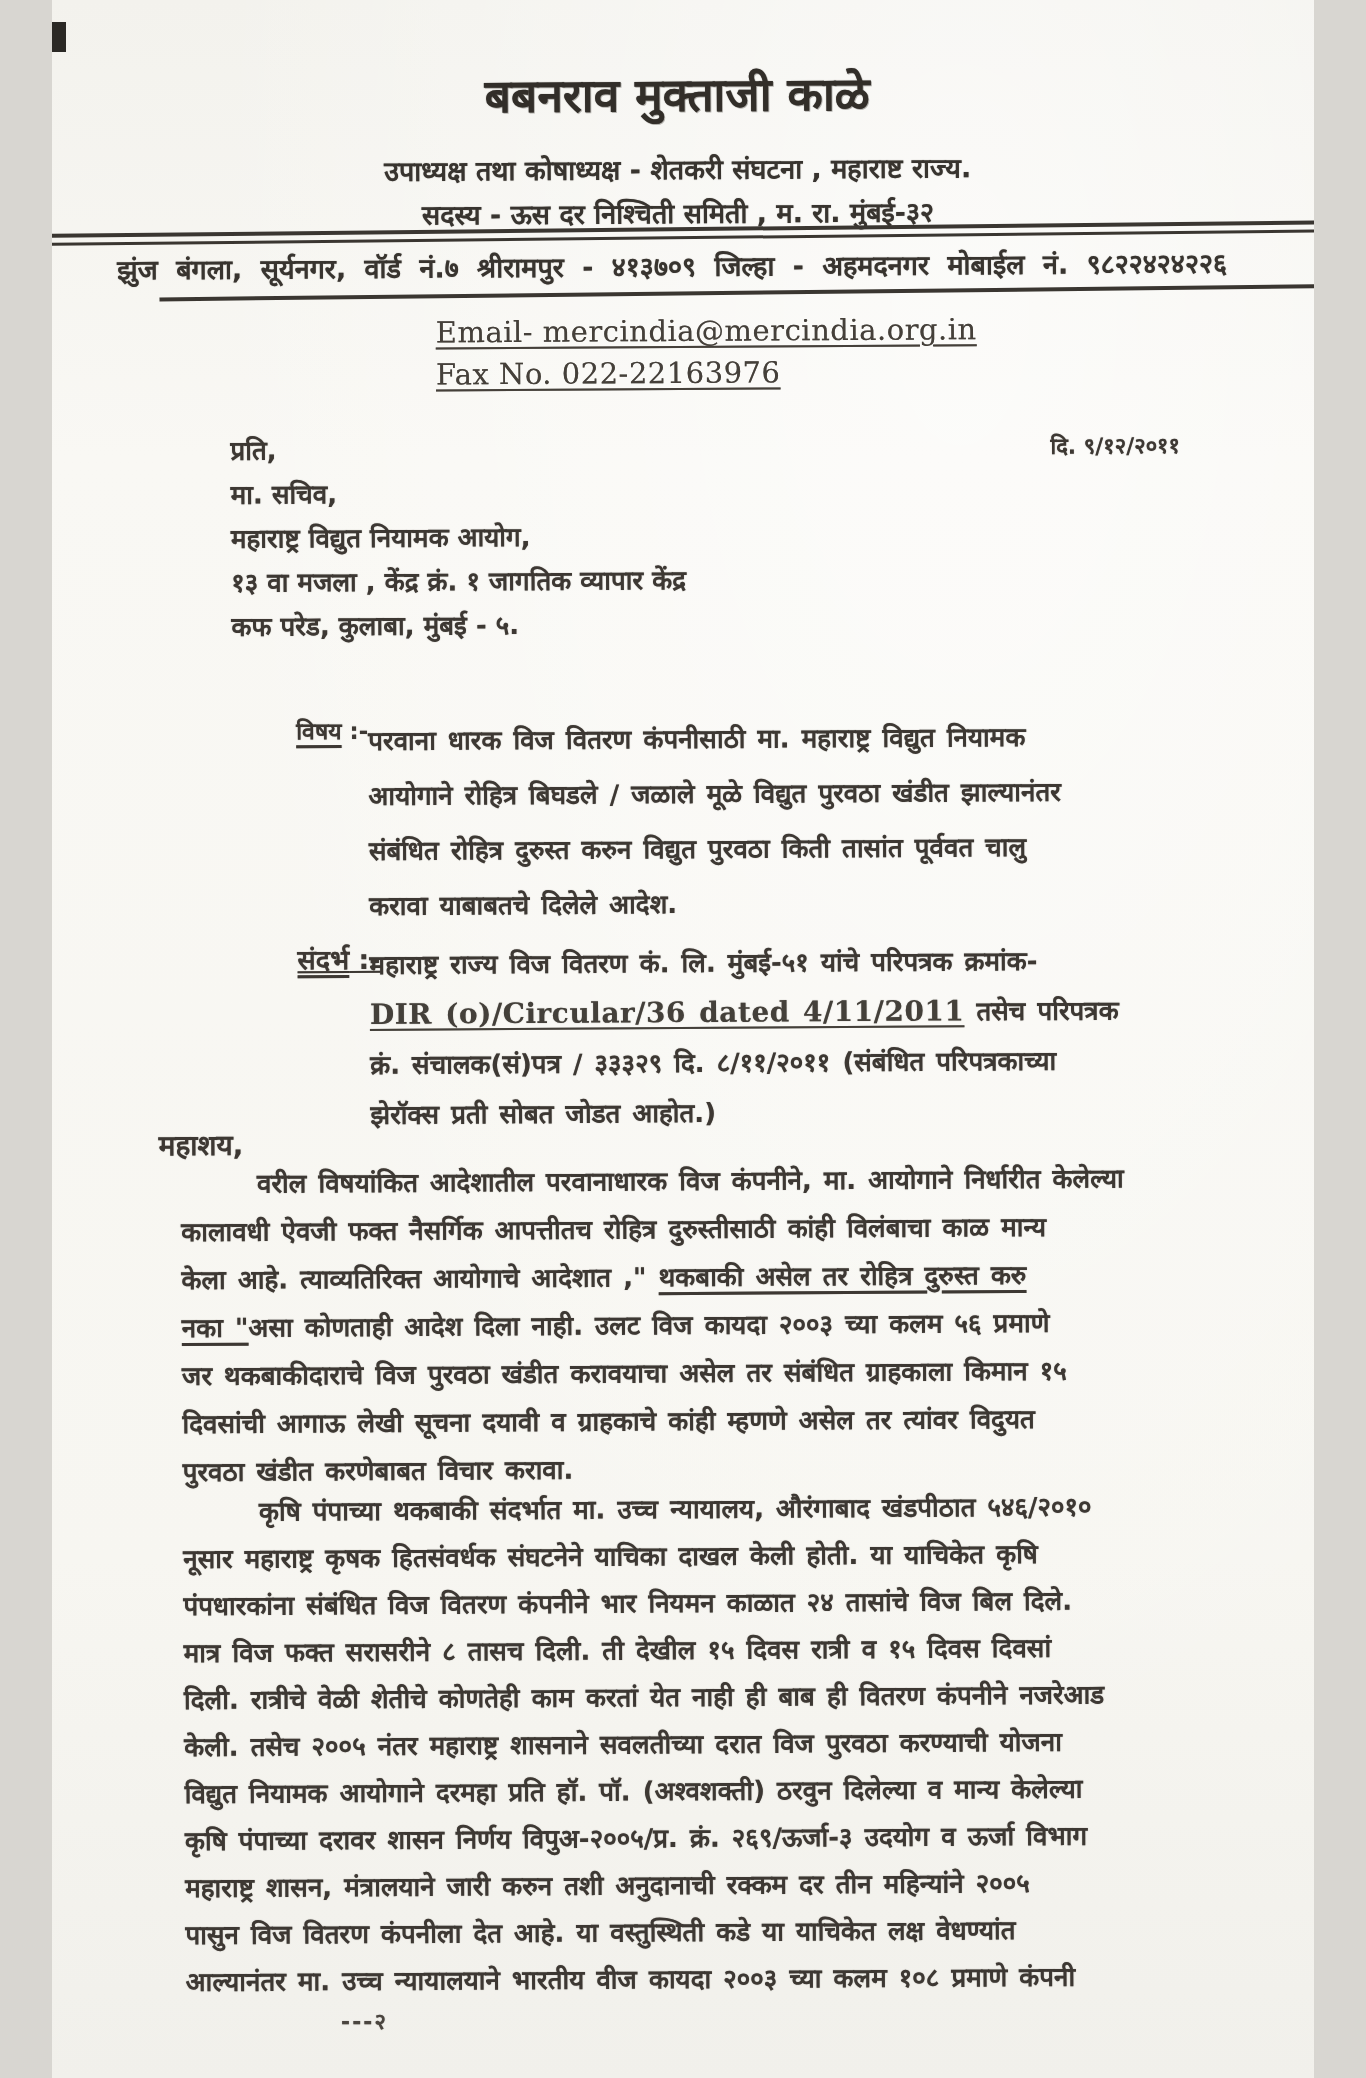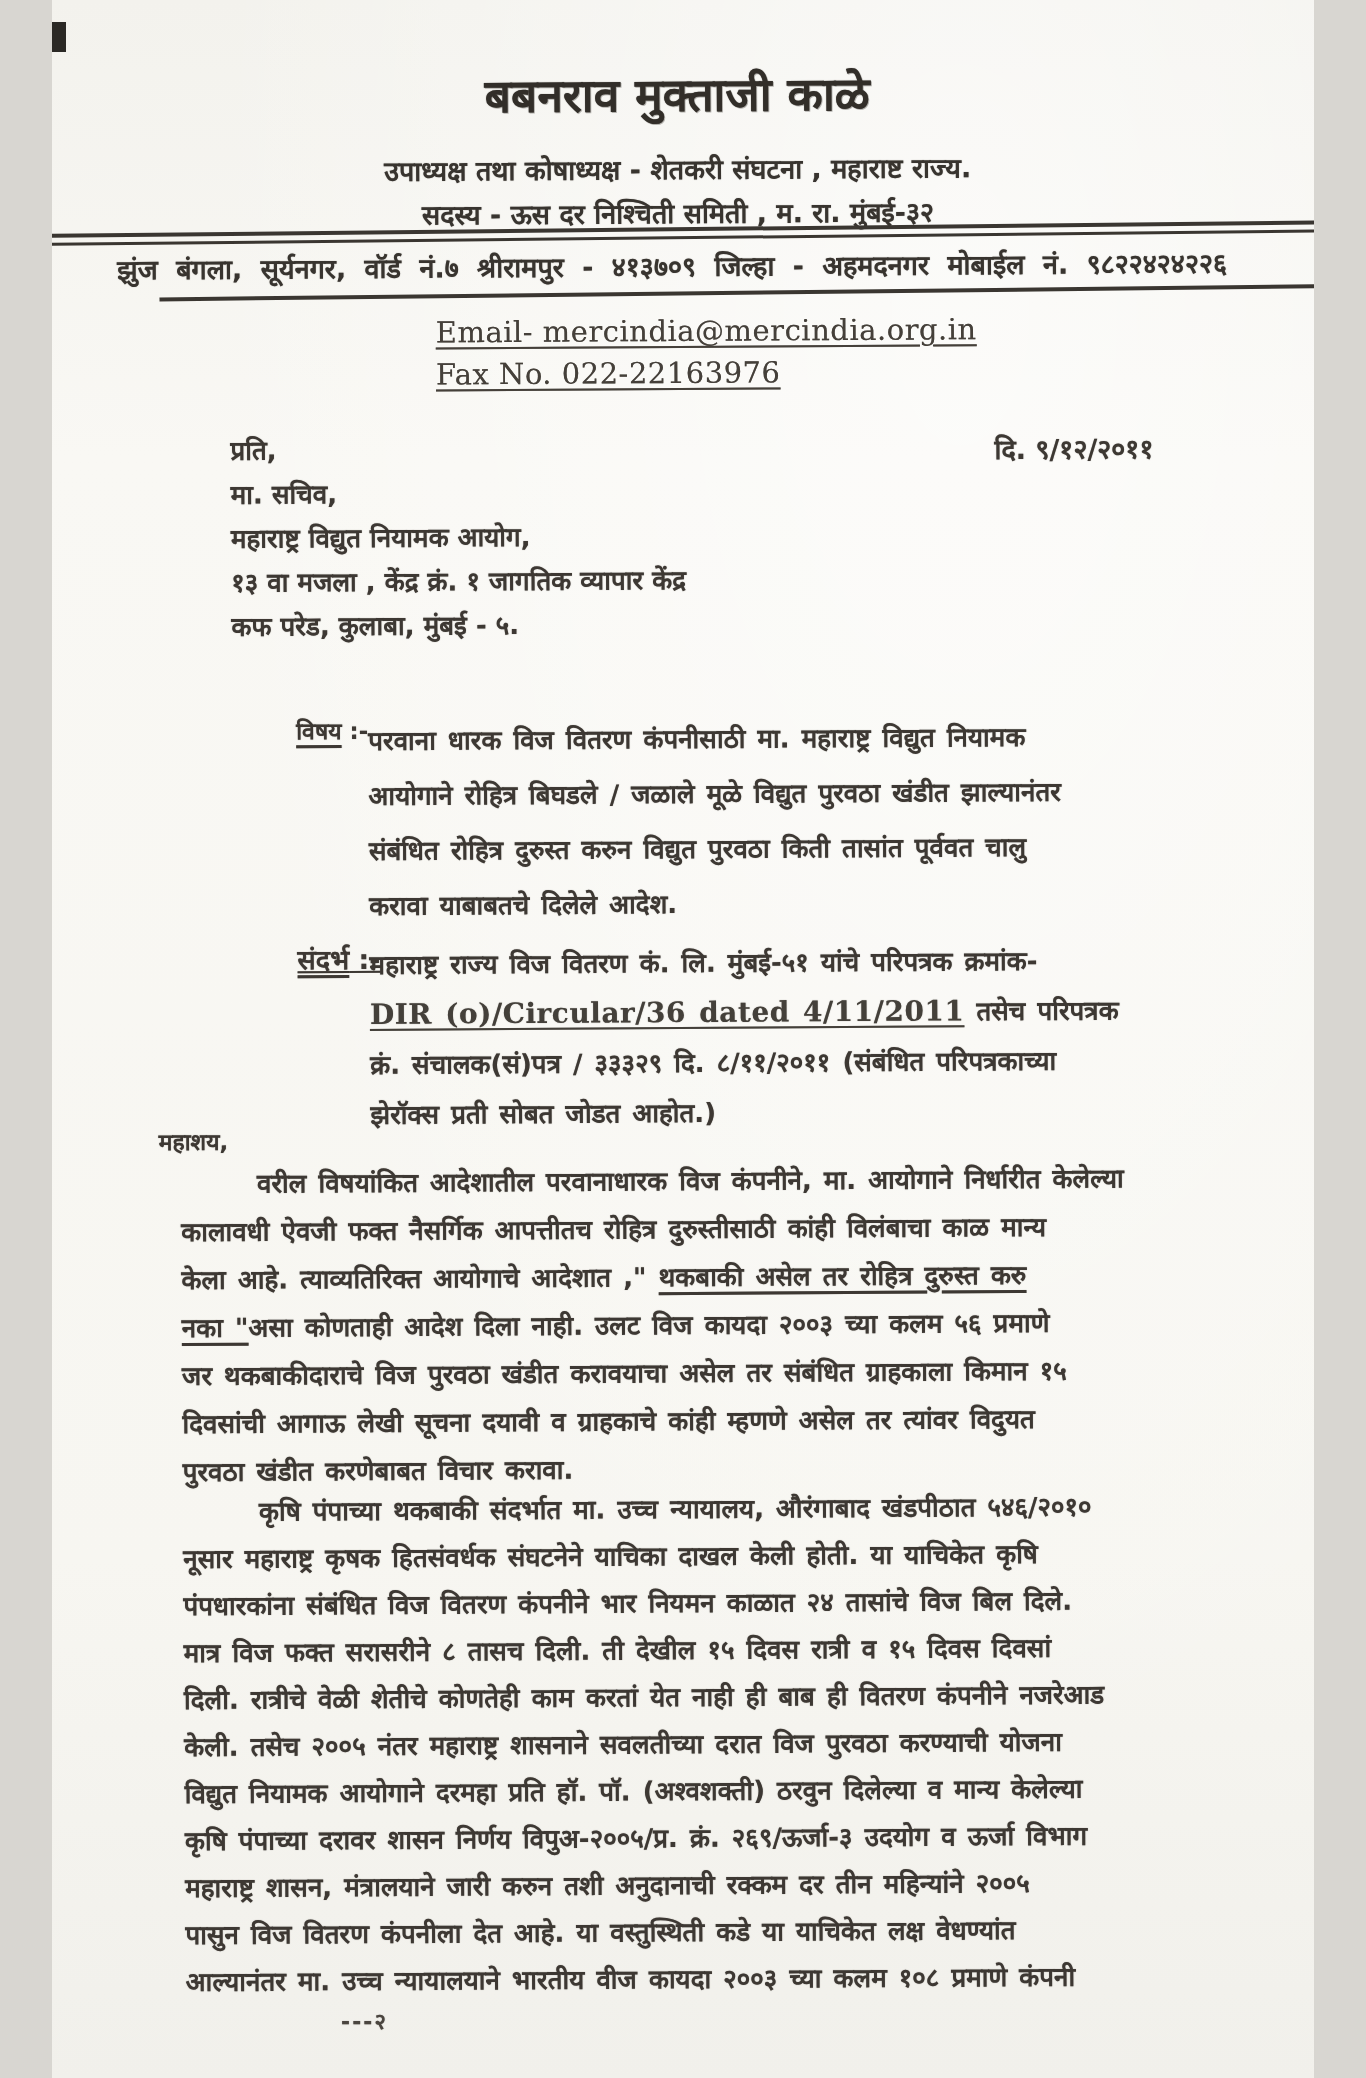--- a/index.html
+++ b/index.html
@@ -45,36 +45,36 @@
   }
 
   .latin {
     font-family:"DejaVu Serif", serif; font-weight:400; color:#45403a;
     text-decoration:underline; text-decoration-thickness:2px; text-underline-offset:5px;
     text-shadow:0 0 .5px rgba(69,64,58,.6); letter-spacing:.5px;
   }
   .email { position:absolute; top:314px; left:388px; font-size:29px; }
   .fax   { position:absolute; top:356px; left:388px; font-size:29px; }
 
-  .date { position:absolute; top:432px; left:946px; font-size:27px; }
+  .date { position:absolute; top:432px; left:1002px; font-size:22px; }
 
   .to { position:absolute; top:426px; left:182px; font-size:26px; line-height:44px; white-space:nowrap; }
 
   .subject-label { position:absolute; top:712px; left:246px; font-size:23px; white-space:nowrap; }
   .subject-lines { position:absolute; top:712px; left:318px; font-size:26px; line-height:55px; white-space:nowrap; word-spacing:3px; }
 
   .ref-label { position:absolute; top:938px; left:246px; font-size:27px; white-space:nowrap;text-decoration:underline; }
   .ref-lines { position:absolute; top:938px; left:318px; font-size:26px; line-height:50px; white-space:nowrap; word-spacing:3px; }
   .ref-latin {
     font-family:"DejaVu Serif", serif; font-weight:700; color:#44403a;
     text-decoration:underline; text-decoration-thickness:2px; text-underline-offset:5px;
     font-size:28px; letter-spacing:.5px;
   }
 
-  .salutation { position:absolute; top:1122px; left:106px; font-size:23px; }
+  .salutation { position:absolute; top:1122px; left:106px; font-size:28px; }
 
   .para { position:absolute; left:128px; width:1160px; font-size:26px; word-spacing:3px; }
   .para1 { top:1157px; line-height:48px; }
   .para2 { top:1486px; line-height:47px; }
   .line { white-space:nowrap; }
   .indent { padding-left:76px; }
 
   .u { text-decoration:underline; text-decoration-thickness:2.5px; text-underline-offset:6px; }
 
   .footer-mark { position:absolute; top:2003px; left:283px; font-size:22px; color:#4a453f; letter-spacing:2px; }

